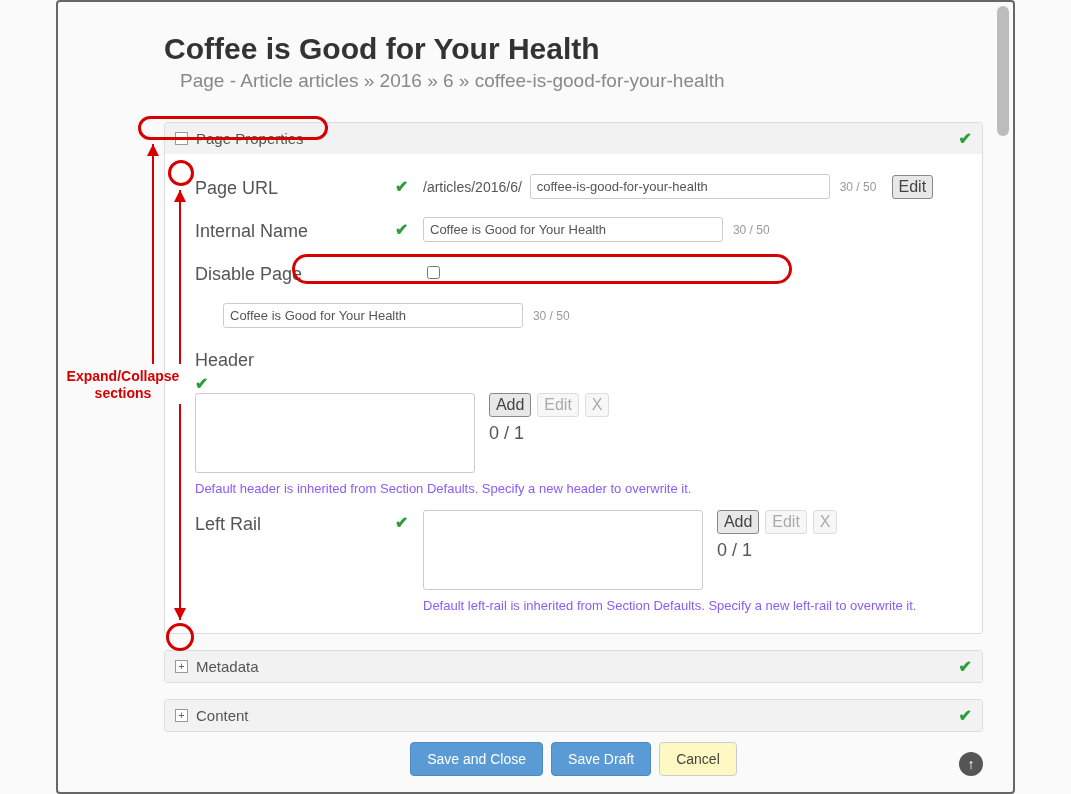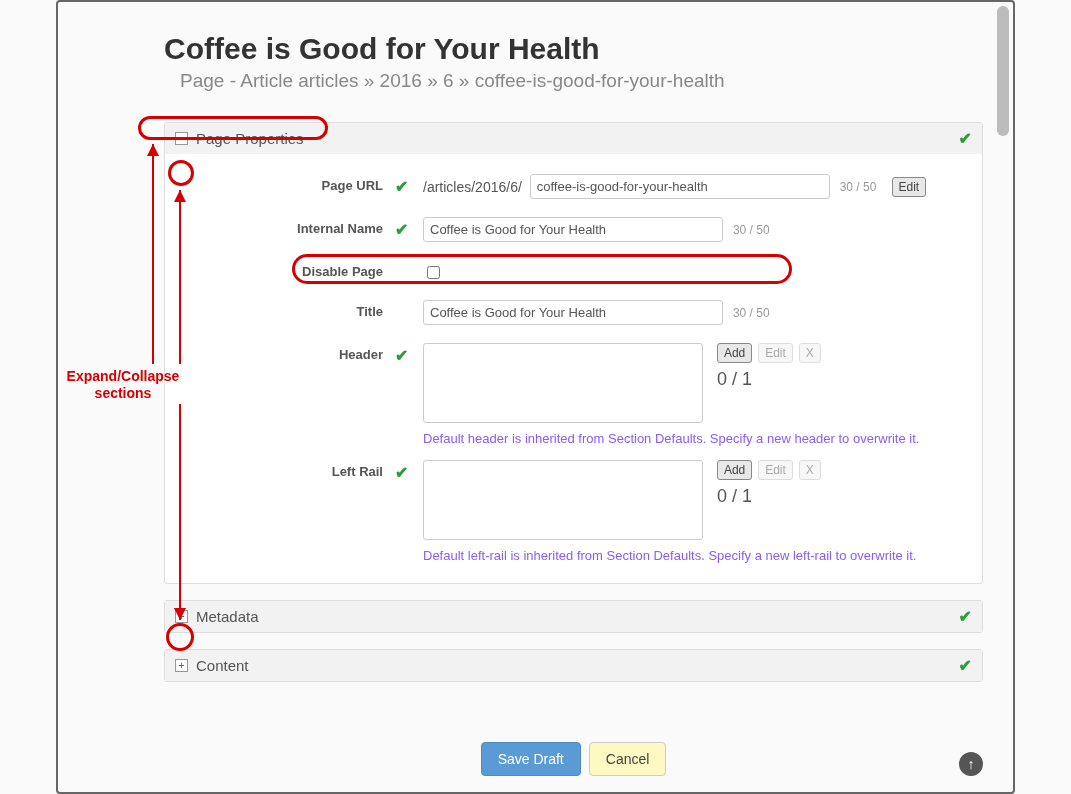--- a/index.html
+++ b/index.html
@@ -98,26 +98,25 @@
   .section-body {
     padding: 20px 30px 20px 30px;
   }
   .form-row {
     display: flex;
     align-items: flex-start;
     margin-bottom: 18px;
   }
   .form-row .label {
     width: 200px;
-    text-align: right;
     padding-right: 12px;
-    font-weight: 700;
+    font-weight: 400;
     color: #555;
     padding-top: 4px;
-    font-size: 13px;
+    font-size: 18px;
   }
   .form-row .indicator {
     width: 28px;
     flex-shrink: 0;
     padding-top: 3px;
   }
   .form-row .indicator .check {
     font-size: 16px;
     margin-left: 0;
   }
@@ -147,21 +146,21 @@
     display: inline-block;
     width: 48px;
     color: #999;
     font-size: 12px;
     margin-left: 6px;
     vertical-align: middle;
   }
   .btn-small {
     display: inline-block;
     padding: 2px 6px;
-    font-size: 12px;
+    font-size: 16px;
     border: 1px solid #bbb;
     border-radius: 3px;
     background: #eee;
     color: #444;
     cursor: pointer;
     vertical-align: middle;
   }
   .btn-small.primary {
     background: #e8e8e8;
     border-color: #888;
@@ -319,29 +318,28 @@
 
         <div class="form-row">
           <div class="label">Disable Page</div>
           <div class="indicator"></div>
           <div class="field-col">
             <input type="checkbox" class="checkbox-plain" style="">
           </div>
         </div>
 
         <div class="form-row">
-          <div class="label">Title</div>
           <div class="indicator"></div>
           <div class="field-col">
             <input class="text-input" type="text" value="Coffee is Good for Your Health" style="">
             <span class="counter">30 / 50</span>
           </div>
         </div>
 
-        <div class="form-row" style="margin-bottom:4px;">
+        <div class="form-row" style="margin-bottom:4px;flex-direction:column;">
           <div class="label">Header</div>
           <div class="indicator"><span class="check">✔</span></div>
           <div class="field-col">
             <span class="area-box"></span>
             <span class="area-side">
               <button class="btn-small primary">Add</button>
               <button class="btn-small disabled">Edit</button>
               <button class="btn-small disabled">X</button>
               <div class="count">0 / 1</div>
             </span>
@@ -380,20 +378,21 @@
         <span class="toggle-box">+</span>
         <span class="title">Content</span>
         <span class="check">✔</span>
       </div>
     </div>
 
   </div>
 
   <div class="footer">
     <div class="btn-group">
+      <button class="btn btn-primary">Save and Close</button>
       <button class="btn btn-primary">Save Draft</button>
       <button class="btn btn-default">Cancel</button>
     </div>
     <div class="up-arrow">↑</div>
   </div>
 
   <div class="annot-oval" style="left:80px; top:114px; width:190px; height:24px;"></div>
 
   <div class="annot-circle" style="left:110px; top:158px; width:26px; height:26px;"></div>
 

